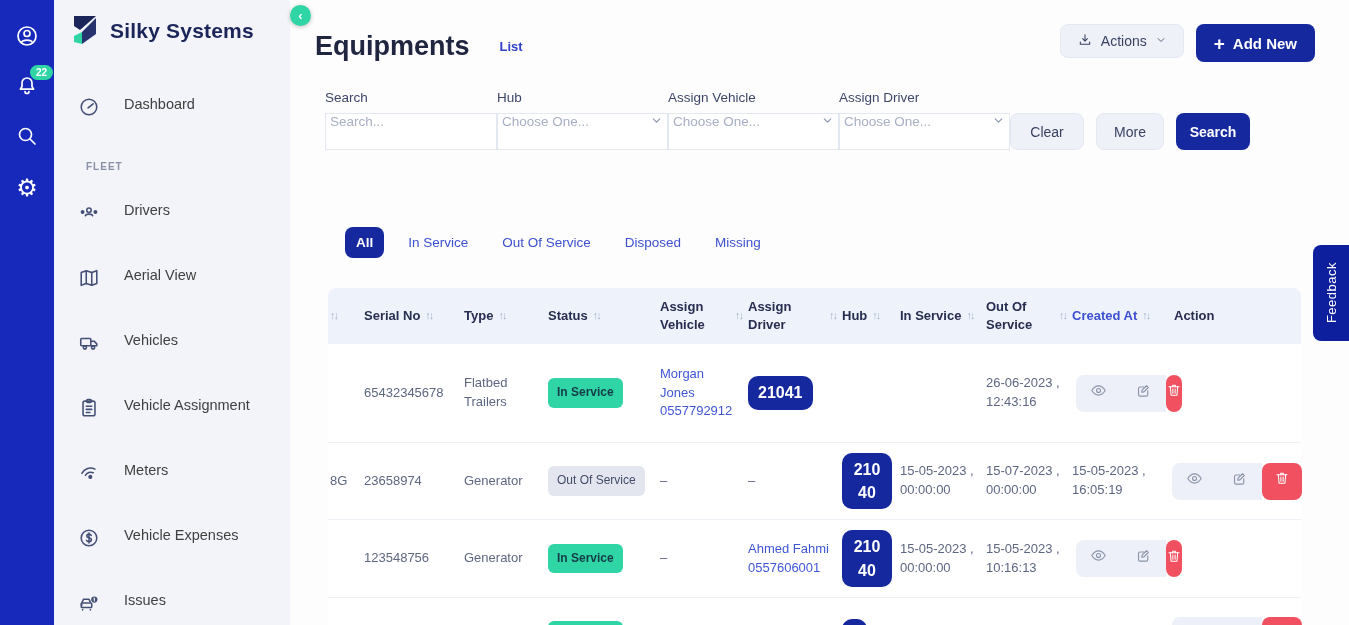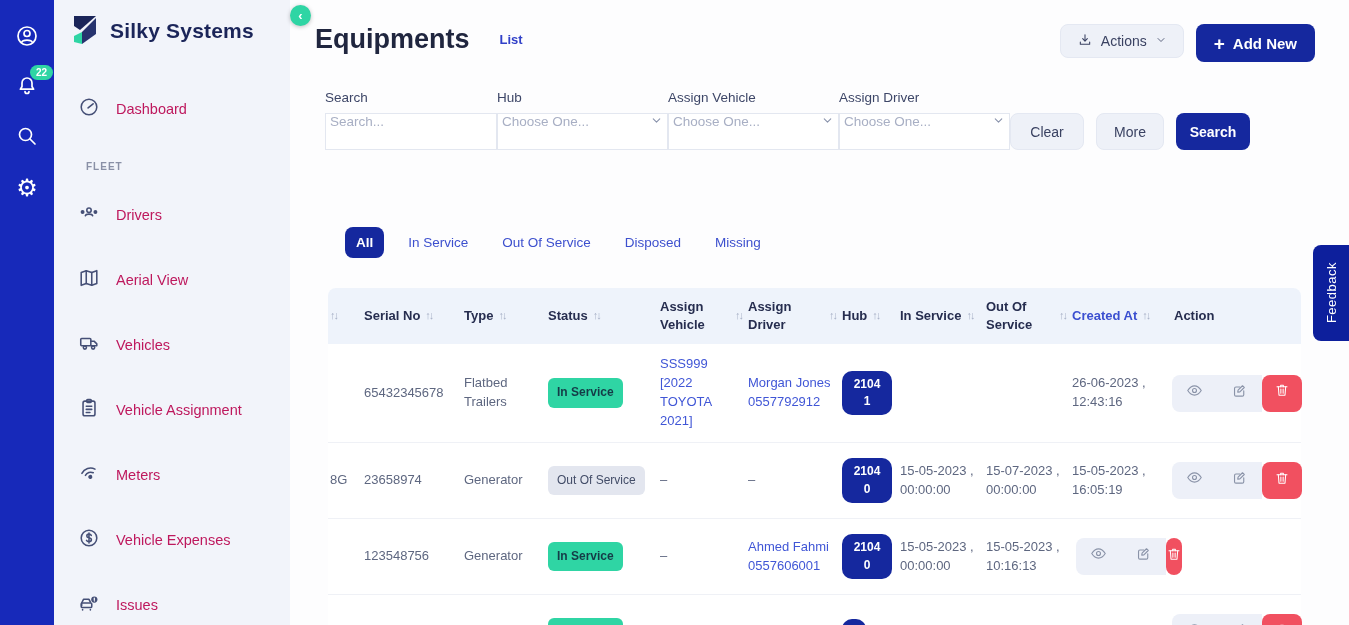--- a/index.html
+++ b/index.html
@@ -12,28 +12,28 @@
   .rail-btn { position:relative; width:28px; height:28px; display:flex; align-items:center; justify-content:center; color:#fff; cursor:pointer; }
   .rail-btn svg { width:24px; height:24px; stroke:#fff; fill:none; stroke-width:1.7; stroke-linecap:round; stroke-linejoin:round; }
   .badge { position:absolute; top:-9px; right:-12px; background:#2FD5A4; color:#fff; font-size:10px; font-weight:bold; border-radius:9px; padding:2px 6px; }
   .gear-glyph { font-size:24px; line-height:1; }
 
   
   .sidebar { width:236px; background:#F2F4FA; flex-shrink:0; padding:14px 10px 0 12px; overflow:hidden; }
   .logo-row { display:flex; align-items:center; gap:10px; padding-left:4px; margin-bottom:34px; }
   .logo-mark { width:30px; height:34px; flex-shrink:0; }
   .logo-text { font-size:21px; font-weight:bold; color:#1B2559; letter-spacing:.2px; }
-  .side-item { display:flex; align-items:center; gap:16px; padding:14px 12px; border-radius:10px; color:#be185d; font-size:14.5px; cursor:pointer; margin-bottom:12px; }
+  .side-item { display:flex; gap:24px; padding:14px 12px; border-radius:10px; color:#404040; font-size:14.5px; cursor:pointer; margin-bottom:12px; }
   .side-item svg { width:22px; height:22px; stroke:#454F76; fill:none; stroke-width:1.7; stroke-linecap:round; stroke-linejoin:round; flex-shrink:0; }
   .section-label { font-size:10px; letter-spacing:1px; color:#8A90A6; font-weight:bold; margin:26px 0 16px 20px; }
   .collapse-btn { position:absolute; left:290px; top:5px; width:21px; height:21px; border-radius:50%; background:#2FD5A4; color:#fff; display:flex; align-items:center; justify-content:center; font-size:13px; font-weight:bold; box-shadow:0 1px 4px rgba(0,0,0,.25); cursor:pointer; z-index:5; }
 
   
   .main { flex:1; padding:0 34px 0 25px; position:relative; overflow:hidden; }
-  .topbar { margin-top:24px; display:flex; align-items:flex-start; justify-content:space-between; }
+  .topbar { margin-top:24px; display:flex; align-items:flex-end; justify-content:space-between; }
   .title-wrap { display:flex; align-items:center; gap:30px; }
   .page-title { font-size:27px; font-weight:bold; color:#20263F; }
   .crumb { font-size:13px; font-weight:bold; color:#3140C8; cursor:pointer; }
   .top-actions { display:flex; gap:12px; }
   .btn { display:flex; align-items:center; justify-content:center; gap:8px; border-radius:8px; font-size:14px; cursor:pointer; border:none; font-family:inherit; }
   .btn-light { background:#EEF1F8; color:#3A4262; border:1px solid #E4E8F2; padding:0 16px; height:37px; }
   .btn-primary { background:#15289E; color:#fff; font-weight:bold; padding:0 18px; height:37px; }
   .actions-btn { height:34px; padding:0 16px; }
   .actions-btn svg { width:16px; height:16px; stroke:#3A4262; fill:none; stroke-width:1.6; stroke-linecap:round; stroke-linejoin:round; }
   .addnew-btn { height:38px; font-size:15px; }
@@ -64,21 +64,21 @@
   .th { font-size:13px; font-weight:bold; color:#262D4F; padding:8px 4px 8px 2px; display:flex; align-items:center; gap:5px; line-height:1.4; }
   .th .sort { font-size:11px; color:#A8B1C7; letter-spacing:-2px; font-weight:normal; cursor:pointer; flex-shrink:0; }
   .th.sorted .lbl { color:#3B4FD0; }
   .t-row { border-bottom:1px solid #EFF1F6; background:#fff; }
   .t-row.r1 { min-height:99px; } .t-row.r2, .t-row.r3, .t-row.r4 { min-height:76px; }
   .td { font-size:13px; color:#5E6780; padding:10px 6px 10px 2px; line-height:1.45; word-break:break-word; }
   .td a { color:#4056D6; text-decoration:none; cursor:pointer; }
   .pill { display:inline-block; font-size:12px; border-radius:6px; padding:6px 9px; white-space:nowrap; }
   .pill-green { background:#2FD5A4; color:#153B47; font-weight:bold; }
   .pill-gray { background:#E3E6EF; color:#434D68; }
-  .hub-pill { display:inline-block; background:#15289E; color:#fff; font-size:12px; font-weight:bold; border-radius:10px; padding:5px 10px; min-width:24px; text-align:center; }
+  .hub-pill { display:inline-block; background:#15289E; color:#fff; font-size:16px; font-weight:bold; border-radius:10px; padding:5px 10px; min-width:24px; text-align:center; }
   .action-cell { display:flex; align-items:center; padding-left:6px; }
   .act-group { display:flex; background:#EDF0F8; border-radius:8px 0 0 8px; }
   .act-btn { width:45px; height:37px; display:flex; align-items:center; justify-content:center; cursor:pointer; }
   .act-btn svg { width:17px; height:17px; stroke:#8A93A8; fill:none; stroke-width:1.6; stroke-linecap:round; stroke-linejoin:round; }
   .del-btn { width:40px; height:37px; background:#F15060; border-radius:8px; display:flex; align-items:center; justify-content:center; cursor:pointer; }
   .del-btn svg { width:16px; height:16px; stroke:#fff; fill:none; stroke-width:1.6; stroke-linecap:round; stroke-linejoin:round; }
 
   
   .feedback { position:absolute; right:0; top:245px; width:36px; height:96px; background:#0D1F9C; border-radius:8px 0 0 8px; display:flex; align-items:center; justify-content:center; cursor:pointer; z-index:6; }
   .feedback span { color:#fff; font-size:13px; writing-mode:vertical-rl; transform:rotate(180deg); letter-spacing:.5px; }
@@ -351,21 +351,20 @@
         <div class="th" style="padding-left:8px;">
             <span class="lbl">Action</span>
           </div>
       </div>
 
       <div class="t-row r1">
         <div class="td"></div>
         <div class="td">65432345678</div>
         <div class="td">Flatbed Trailers</div>
         <div class="td"><span class="pill pill-green">In Service</span></div>
-        <div class="td"><a>SSS999 [2022 TOYOTA 2021]</a></div>
         <div class="td"><a>Morgan Jones 0557792912</a></div>
         <div class="td"><span class="hub-pill">21041</span></div>
         <div class="td"></div>
         <div class="td"></div>
         <div class="td">26-06-2023 , 12:43:16</div>
         <div class="td action-cell">
           <div class="act-group">
             <div class="act-btn">
                 <span><svg viewBox="0 0 24 24">
                     <path d="M2.5 12C5.5 7.3 8.8 5.5 12 5.5s6.5 1.8 9.5 6.5c-3 4.7-6.3 6.5-9.5 6.5S5.5 16.7 2.5 12z"></path>

